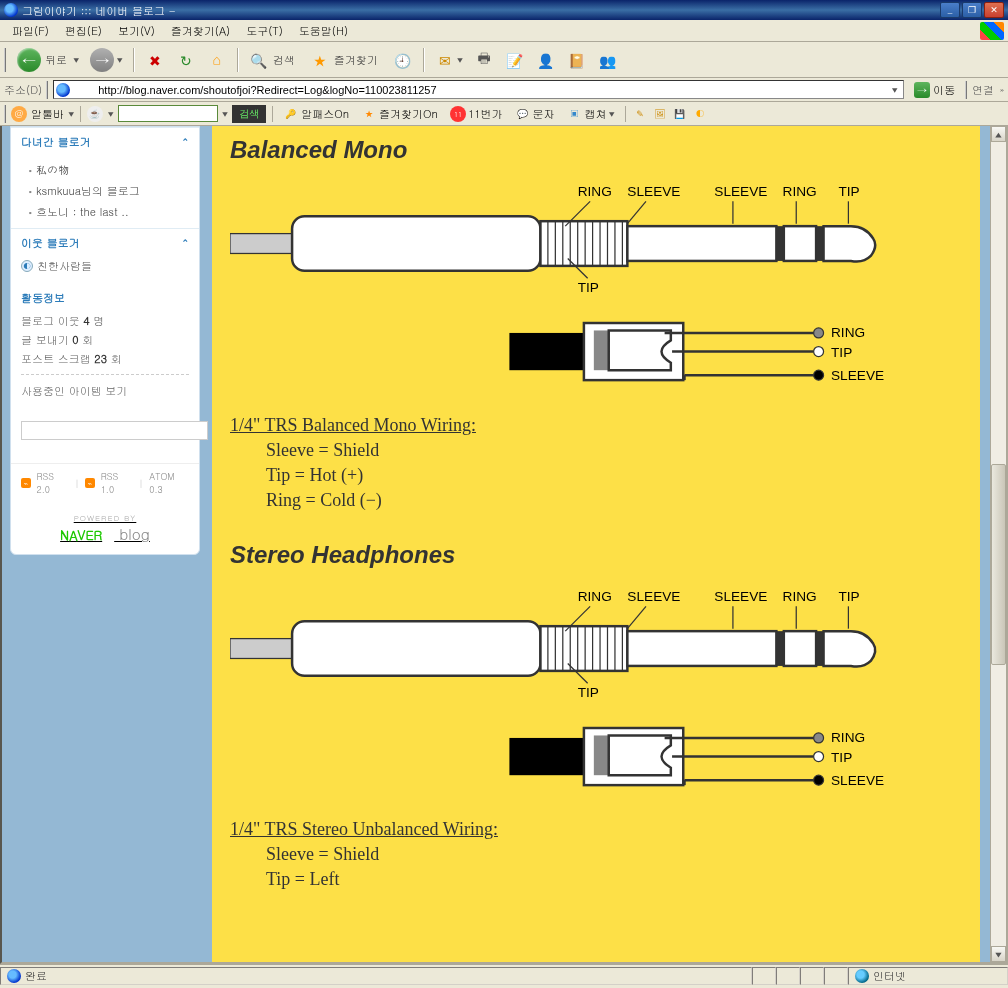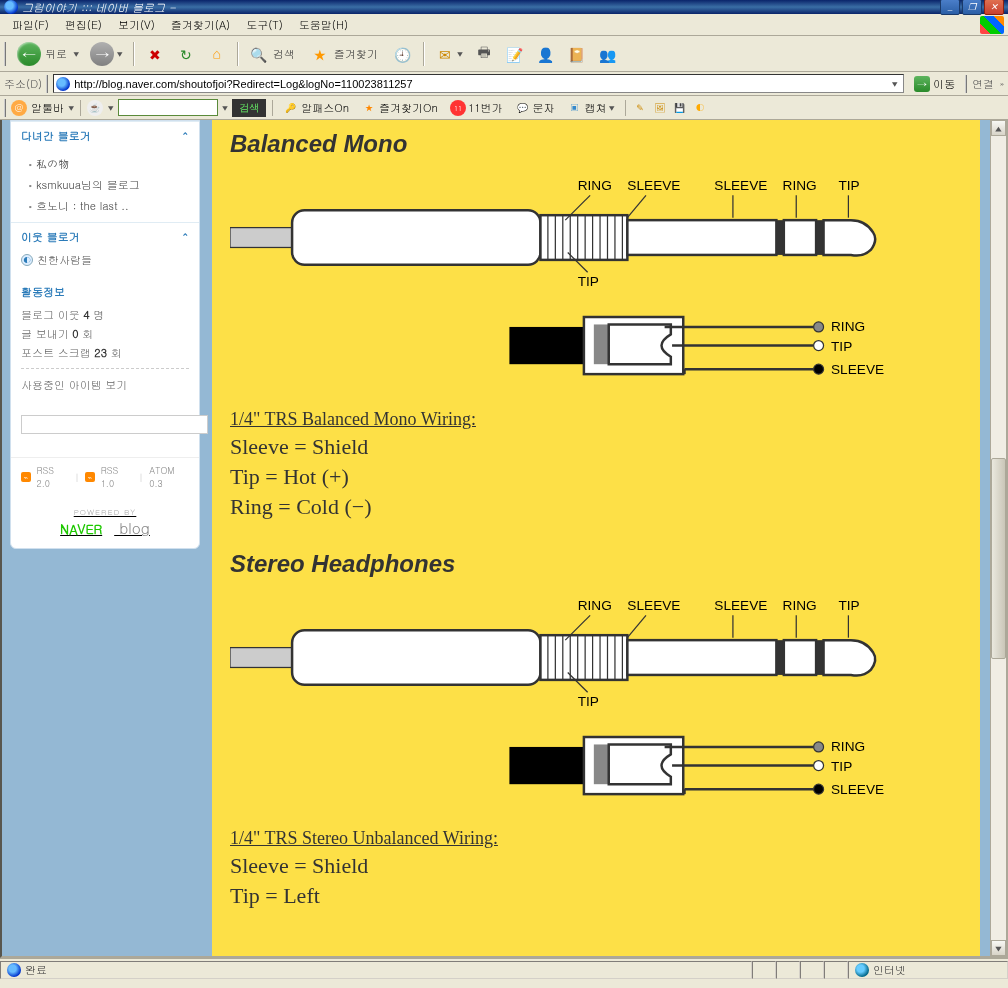--- a/index.html
+++ b/index.html
@@ -1,19 +1,19 @@
 <!DOCTYPE html>
 <html><head>
 <meta charset="utf-8">
 <style>
 * { margin: 0; padding: 0; box-sizing: border-box; }
 body { font-family: "Gulim", "Dotum", Arial, sans-serif; font-size: 11px; background: #ece9d8; overflow: hidden; width: 1008px; height: 988px; }
 
 
-.titlebar { height: 14px; background: linear-gradient(to bottom, #0a246a 0%, #3a6ea5 50%, #0a246a 100%); color: #fff; display: flex; align-items: center; padding: 0 4px; font-style: italic; }
+.titlebar { height: 20px; background: linear-gradient(to bottom, #0a246a 0%, #3a6ea5 50%, #0a246a 100%); color: #fff; display: flex; align-items: center; padding: 0 4px; }
 .titlebar .ie-icon { width: 14px; height: 14px; margin-right: 4px; background: radial-gradient(circle at 40% 40%, #6bf 30%, #03c 70%); border-radius: 50%; }
 .titlebar .title { flex: 1; font-size: 11px; }
 .titlebar .winbtns { display: flex; gap: 2px; }
 .titlebar .winbtn { width: 20px; height: 16px; background: linear-gradient(#4a7ec9,#2b5fa6); border: 1px solid #1a3a6a; border-radius: 2px; color: #fff; display: flex; align-items: center; justify-content: center; font-size: 9px; font-family: Verdana; }
 .titlebar .winbtn.close { background: linear-gradient(#e07050,#c84030); border-color: #8a2010; }
 
 
 .menubar { height: 22px; background: #ece9d8; border-bottom: 1px solid #aca899; display: flex; align-items: center; padding: 0 4px; }
 .menubar .menuitem { padding: 2px 8px; cursor: default; }
 .menubar .spacer { flex: 1; }
@@ -36,21 +36,21 @@
 .tbicon.search-mag { color: #06c; }
 .tbicon.fav-star { color: #f90; }
 .tbicon.history { color: #080; }
 .tbicon.mail { color: #c80; }
 .tbicon.print { color: #555; }
 .tbicon.edit { color: #555; }
 
 
 .addressbar { height: 24px; background: #ece9d8; border-bottom: 1px solid #aca899; display: flex; align-items: center; padding: 2px 4px; gap: 4px; }
 .addressbar .label { color: #555; }
-.addressbar .urlinput { flex: 1; height: 19px; border: 1px inset #888; background: #fff; display: flex; align-items: center; padding: 0 2px; }
+.addressbar .urlinput { flex: 1; height: 19px; border: 1px inset #888; background: #fff; display: flex; align-items: center; padding: 0 2px; gap: 24px; }
 .addressbar .urlinput .ie-sm { width: 14px; height: 14px; background: radial-gradient(circle at 40% 40%, #6bf 30%, #03c 70%); border-radius: 50%; margin-right: 4px; }
 .addressbar .urlinput input { flex: 1; border: none; outline: none; font-size: 11px; }
 .addressbar .urlinput .dd { font-size: 7px; color: #555; padding: 0 3px; }
 .addressbar .gobtn { display: flex; align-items: center; gap: 3px; padding: 2px 6px; cursor: default; }
 .addressbar .gobtn .arrow { width: 16px; height: 16px; background: linear-gradient(#5eb55e,#2a8a2a); border-radius: 3px; color: #fff; display: flex; align-items: center; justify-content: center; font-size: 10px; }
 .addressbar .linklabel { color: #555; }
 
 
 .altoolsbar { height: 24px; background: #ece9d8; border-bottom: 1px solid #aca899; display: flex; align-items: center; padding: 2px 4px; gap: 4px; }
 .altoolsbar .grip { width: 3px; height: 18px; border-left: 2px ridge #ccc; }
@@ -101,21 +101,21 @@
 .sb-powered .pw { color: #aaa; font-size: 8px; letter-spacing: 1px; }
 .sb-powered .naver { color: #1ec800; font-weight: bold; font-size: 13px; }
 .sb-powered .blog { color: #888; font-size: 15px; margin-left: 12px; }
 
 
 .article { flex: 1; background: #fde047; margin: 0 10px 0 12px; padding: 10px 18px; position: relative; overflow: hidden; }
 .diagram-block { margin-bottom: 30px; }
 .diagram-title { font-family: "Arial Black", Arial, sans-serif; font-weight: 900; font-style: italic; font-size: 24px; color: #333; margin-bottom: 10px; }
 .diagram-svg { width: 95%; height: auto; }
 .spec-title { font-family: Georgia, "Times New Roman", serif; font-size: 18px; text-decoration: underline; color: #333; margin-top: 14px; }
-.spec-line { font-family: Georgia, "Times New Roman", serif; font-size: 22px; color: #333; margin-top: 4px; }
+.spec-line { font-family: Georgia, "Times New Roman", serif; font-size: 18px; color: #333; margin-top: 4px; margin-left: 36px; }
 
 
 .statusbar { height: 22px; background: #ece9d8; border-top: 1px solid #aca899; display: flex; align-items: center; font-size: 11px; color: #333; }
 .statusbar .cell { border: 1px inset #d4d0c8; height: 18px; display: flex; align-items: center; padding: 0 6px; }
 .statusbar .cell.flex { flex: 1; }
 .statusbar .cell.sm { width: 24px; }
 .statusbar .ie-sm { width: 14px; height: 14px; background: radial-gradient(circle at 40% 40%, #6bf 30%, #03c 70%); border-radius: 50%; margin-right: 4px; }
 .statusbar .globe { width: 14px; height: 14px; background: radial-gradient(circle at 40% 40%, #6cf 30%, #068 70%); border-radius: 50%; margin-right: 4px; }
 </style>
 </head>

